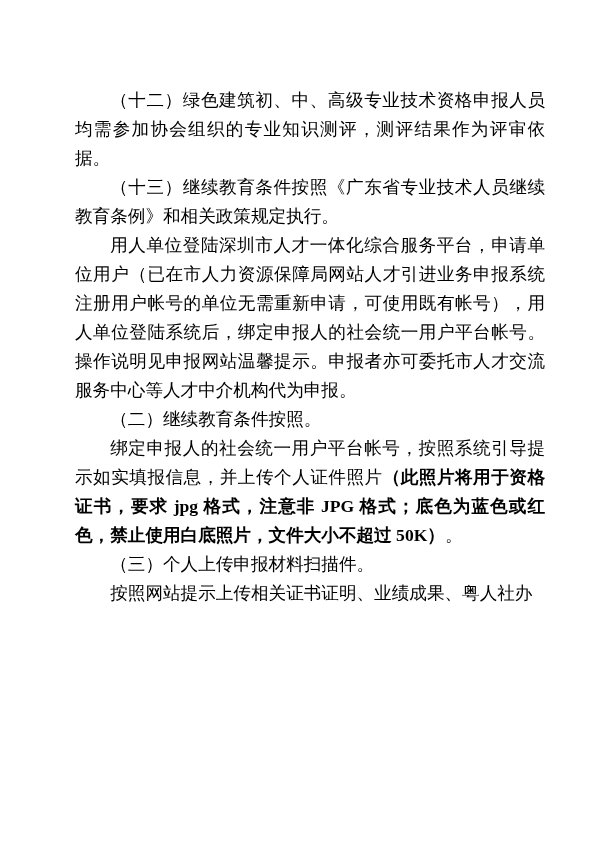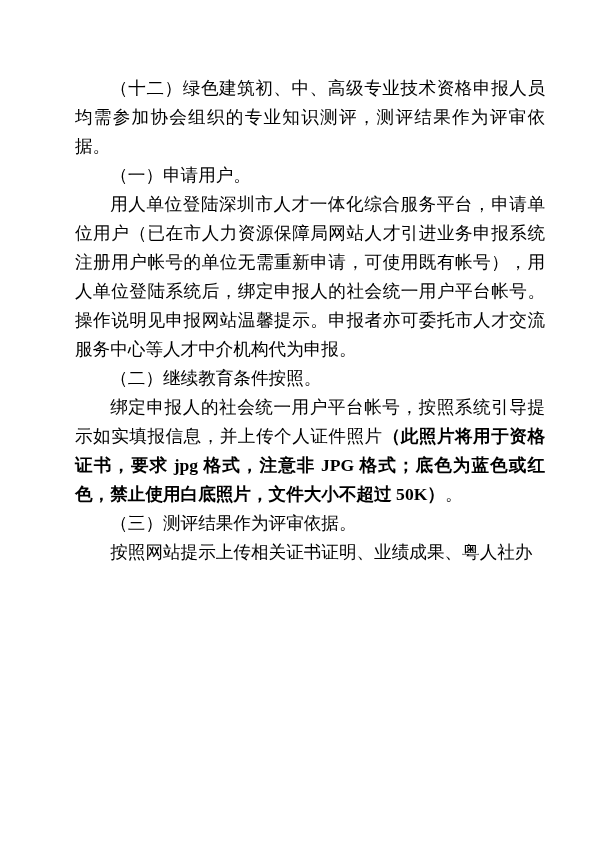--- a/index.html
+++ b/index.html
@@ -10,21 +10,21 @@
   .page {
     position: relative;
     width: 610px;
     height: 867px;
     background: #ffffff;
     overflow: hidden;
   }
   .content {
     position: absolute;
     left: 75px;
-    top: 74px;
+    top: 86px;
     width: 470px;
     color: #000000;
     font-family: "Liberation Serif", "DejaVu Serif", serif;
     font-size: 17.6px;
     line-height: 29px;
     text-align: justify;
   }
   .para {
     margin: 0;
     padding: 0;
@@ -39,29 +39,29 @@
   }
 </style>
 </head>
 <body>
 
 <div class="page">
   <div class="content">
 
     <p class="para"><span>（十二）绿色建筑初、中、高级专业技术资格申报人员均需参加协会组织的专业知识测评，测评结果作为评审依据。</span></p>
 
+    <p class="para"><span>（十三）继续教育条件按照《广东省专业技术人员继续教育条例》和相关政策规定执行。</span></p>
 
 
 
-    <p class="para"><span>（一）申请用户。</span></p>
 
     <p class="para"><span>用人单位登陆深圳市人才一体化综合服务平台，申请单位用户（已在市人力资源保障局网站人才引进业务申报系统注册用户帐号的单位无需重新申请，可使用既有帐号），用人单位登陆系统后，绑定申报人的社会统一用户平台帐号。操作说明见申报网站温馨提示。申报者亦可委托市人才交流服务中心等人才中介机构代为申报。</span></p>
 
     <p class="para"><span>（二）继续教育条件按照。</span></p>
 
     <p class="para"><span>绑定申报人的社会统一用户平台帐号，按照系统引导提示如实填报信息，并上传个人证件照片</span><span class="bold">（此照片将用于资格证书，要求 jpg 格式，注意非 JPG 格式；底色为蓝色或红色，禁止使用白底照片，文件大小不超过 50K）</span><span>。</span></p>
 
-    <p class="para"><span>（三）测评结果作为评审依据。</span></p>
+    <p class="para"><span>（三）个人上传申报材料扫描件。</span></p>
 
     <p class="para"><span>按照网站提示上传相关证书证明、业绩成果、粤人社办</span></p>
 
   </div>
 </div>
 
 </body></html>

